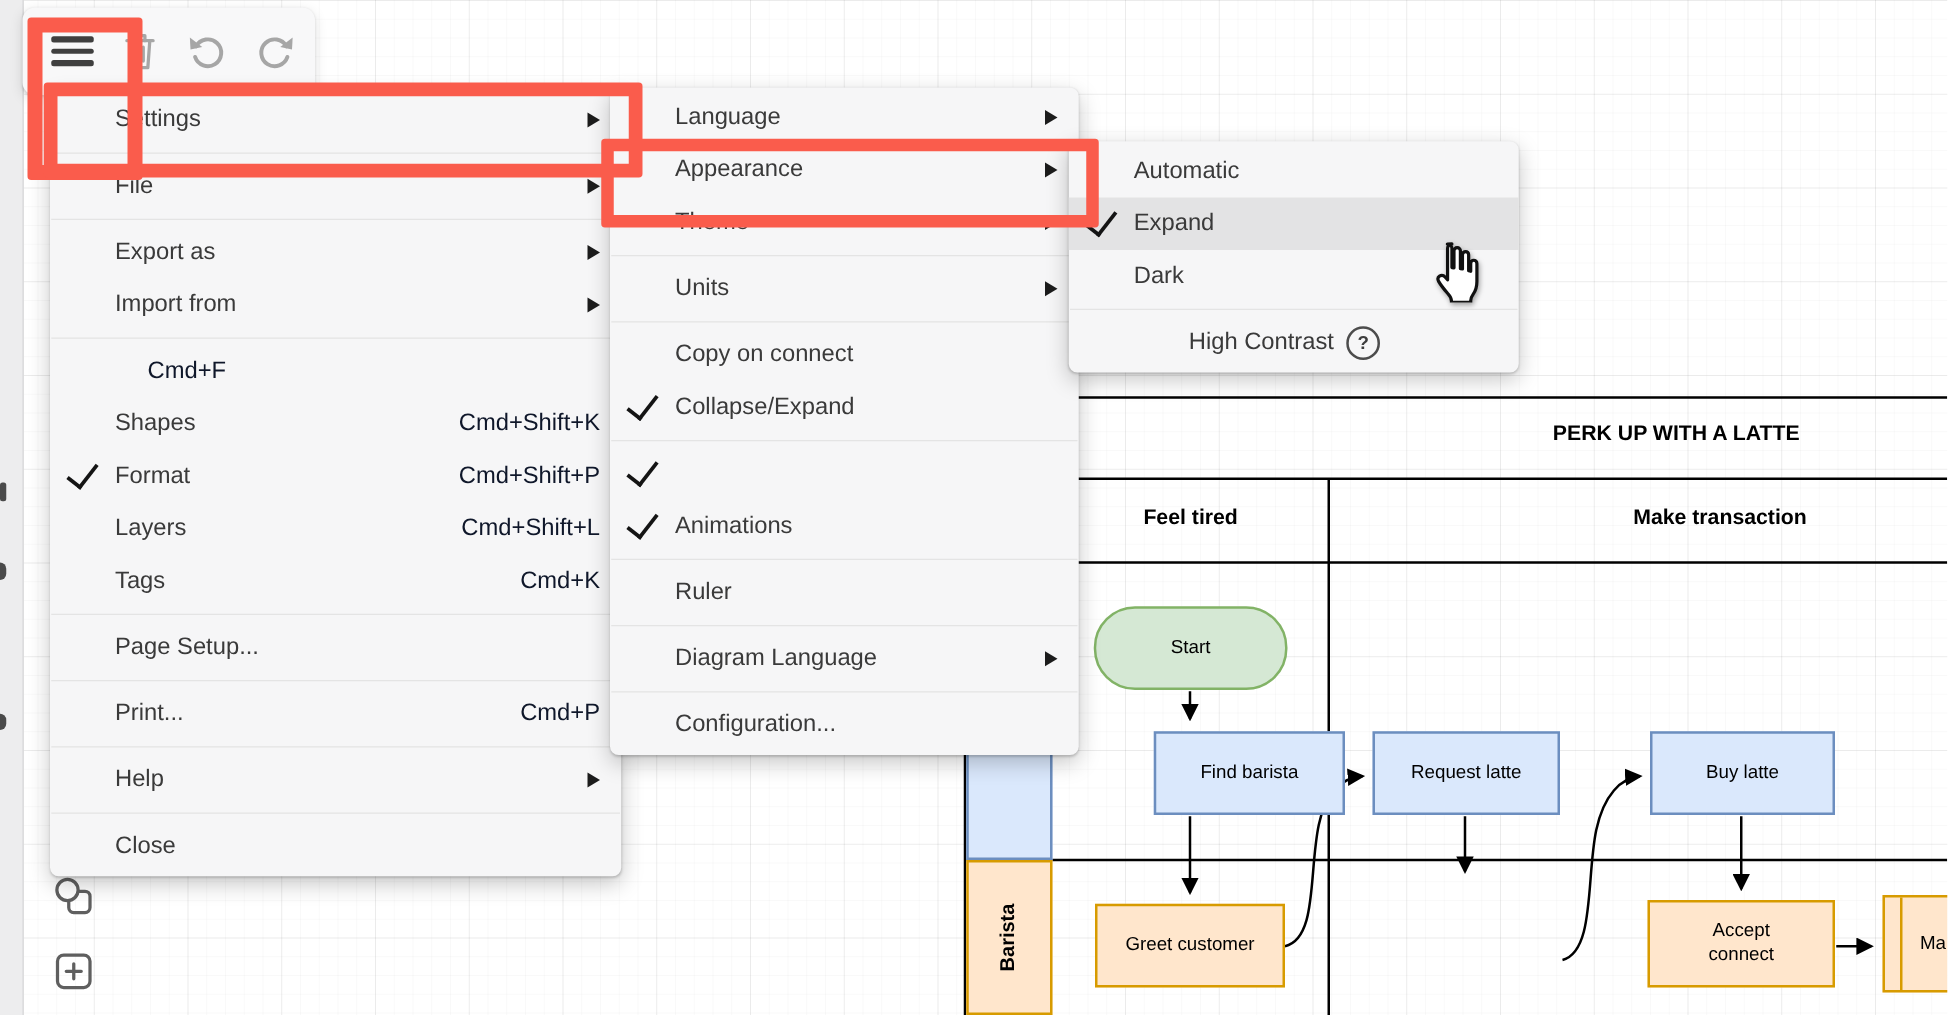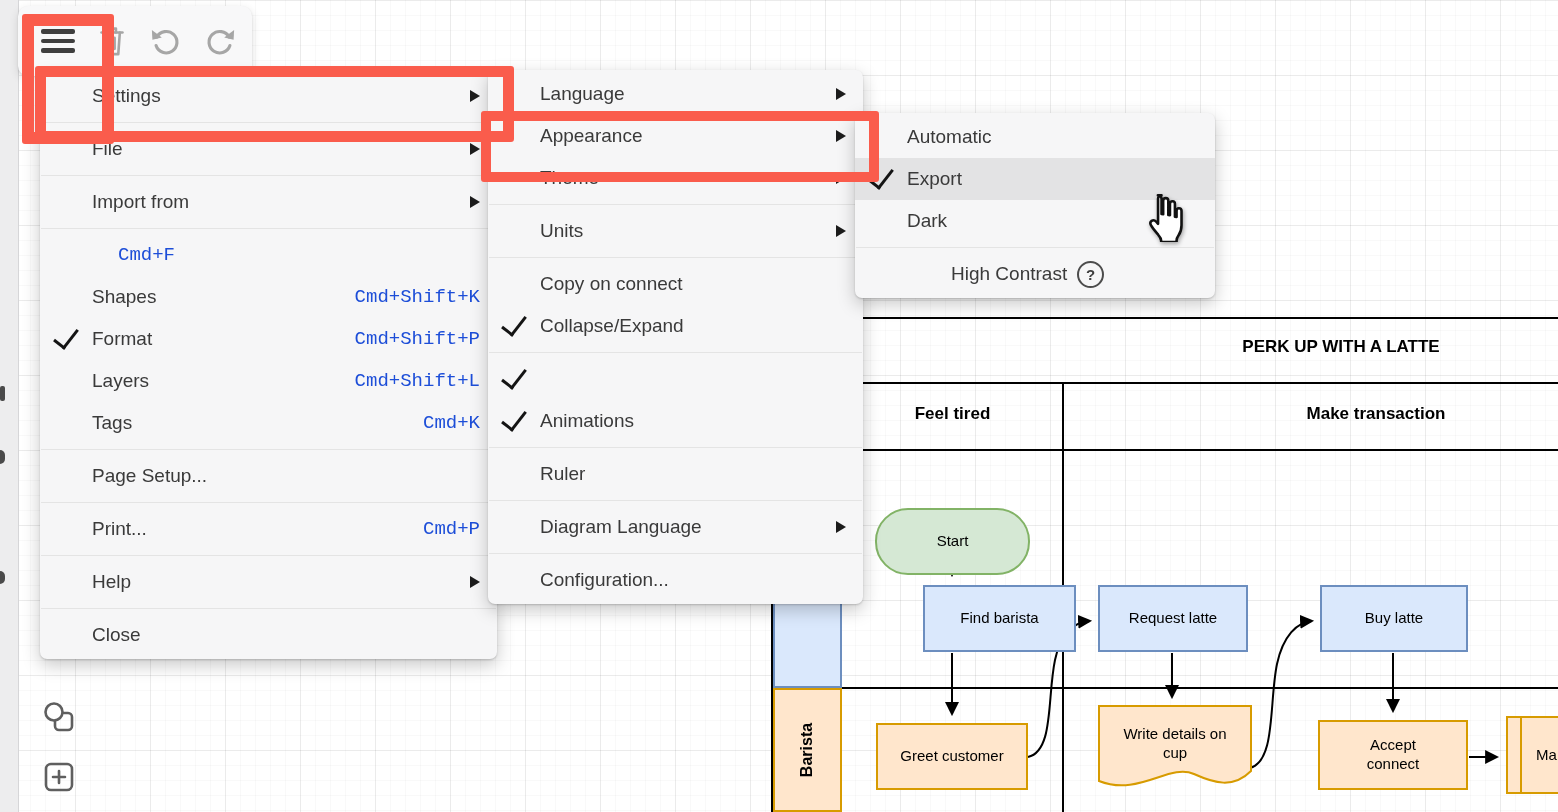--- a/index.html
+++ b/index.html
@@ -27,21 +27,21 @@
 
   
   .menu{position:absolute;background:#f6f6f7;border-radius:7px;padding:3px 0;
     box-shadow:0 1px 2px rgba(0,0,0,.18),0 6px 18px rgba(0,0,0,.22);
     font-size:19px;color:#3a3a3a;}
   .mi{height:42px;display:flex;align-items:center;padding-right:17px;}
   .mi.hover{background:#e3e3e4;}
   .gutter{flex:0 0 52px;display:flex;align-items:center;justify-content:center;}
   .check{width:11px;height:21px;border-right:3.5px solid #141414;border-bottom:3.5px solid #141414;transform:rotate(38deg);margin-top:-6px;}
   .mlabel{flex:1 1 auto;white-space:nowrap;}
-  .acc{color:#1d4ed8;margin-left:26px;white-space:nowrap;font-family:Liberation Mono, monospace;}
+  .acc{color:#0f172a;margin-left:26px;white-space:nowrap;}
   .subarrow{width:0;height:0;border-left:10px solid #1c1c1c;border-top:6px solid transparent;border-bottom:6px solid transparent;margin-left:12px;}
   .sep{height:1px;background:#e4e4e4;margin:5px 1px;}
   .help-badge{width:23px;height:23px;border:2px solid #4c4c4c;border-radius:50%;display:inline-flex;align-items:center;justify-content:center;
     font-size:15px;font-weight:bold;color:#3d3d3d;margin-left:10px;flex:0 0 auto;}
 
   #menu-main{left:40px;top:72px;width:457px;z-index:6;}
   #menu-settings{left:488px;top:70px;width:375px;z-index:7;}
   #menu-appearance{left:855px;top:113px;width:360px;z-index:8;}
 
   
@@ -54,21 +54,21 @@
   .fc-svg{position:absolute;left:760px;top:300px;z-index:1;}
   .band{position:absolute;z-index:2;box-sizing:border-box;}
   .band-blue{left:773px;top:450px;width:69px;height:238px;background:#DAE8FC;border:2px solid #6C8EBF;}
   .band-orange{left:773px;top:688px;width:69px;height:124px;background:#FFE6CC;border:2px solid #D79B00;display:flex;align-items:center;justify-content:center;}
   .lane-label{transform:rotate(-90deg);font-weight:bold;font-size:16px;color:#000;white-space:nowrap;}
   .fc-title{position:absolute;left:1063px;top:337px;width:556px;text-align:center;font-weight:bold;font-size:17px;color:#000;z-index:3;}
   .fc-head{position:absolute;top:404px;text-align:center;font-weight:bold;font-size:17px;color:#000;z-index:3;}
   .node{position:absolute;box-sizing:border-box;display:flex;align-items:center;justify-content:center;
     font-size:15px;color:#000;text-align:center;z-index:3;line-height:1.25;}
   .n-blue{background:#DAE8FC;border:2px solid #6C8EBF;}
-  .n-green{background:#D5E8D4;border:2px solid #82B366;border-radius:33px;margin-top:23px;}
+  .n-green{background:#D5E8D4;border:2px solid #82B366;border-radius:33px;}
   .n-orange{background:#FFE6CC;border:2px solid #D79B00;}
   .node.doc{background:none;border:none;}
   .node.doc svg{position:absolute;left:0;top:0;}
   .node.doc .dlabel{position:relative;z-index:1;padding-bottom:12px;width:120px;}
   .node.subproc{justify-content:flex-start;padding-left:28px;}
   .node.subproc:before{content:"";position:absolute;left:12px;top:0;bottom:0;width:2px;background:#D79B00;}
 
   
   .side-icon{position:absolute;z-index:5;}
 
@@ -121,26 +121,20 @@
   </div>
   <div class="node n-blue" style="left:1098px;top:585px;width:150px;height:67px;">
     <span>Request latte</span>
   </div>
   <div class="node n-blue" style="left:1320px;top:585px;width:148px;height:67px;">
     <span>Buy latte</span>
   </div>
   <div class="node n-orange" style="left:876px;top:723px;width:152px;height:67px;">
     <span>Greet customer</span>
   </div>
-  <div class="node doc" style="left:1098px;top:705px;width:154px;height:89px;">
-    <svg width="154" height="89" viewBox="0 0 154 89">
-      <path d="M1,1 H153 V66 C135,84 116,78 96,69 C71,58 41,92 1,76 Z" fill="#FFE6CC" stroke="#D79B00" stroke-width="2"></path>
-    </svg>
-    <span class="dlabel">Write details on cup</span>
-  </div>
   <div class="node n-orange" style="left:1318px;top:720px;width:150px;height:70px;">
     <span style="width:90px;">Accept connect</span>
   </div>
   <div class="node n-orange subproc" style="left:1506px;top:716px;width:100px;height:78px;">
     <span>Ma</span>
   </div>
 
   <div class="left-strip"></div>
   <div class="frag" style="left:0;top:386px;width:5px;height:15px;"></div>
   <div class="frag" style="left:0;top:450px;width:5px;height:14px;border-radius:0 7px 7px 0;"></div>
@@ -195,20 +189,25 @@
     </div>
     <div class="sep"></div>
     <div class="mi">
       <span class="gutter"></span>
         <span class="mlabel">File</span>
         <span class="subarrow"></span>
     </div>
     <div class="sep"></div>
     <div class="mi">
       <span class="gutter"></span>
+        <span class="mlabel">Export as</span>
+        <span class="subarrow"></span>
+    </div>
+    <div class="mi">
+      <span class="gutter"></span>
         <span class="mlabel">Import from</span>
         <span class="subarrow"></span>
     </div>
     <div class="sep"></div>
     <div class="mi">
       <span class="gutter"></span>
         <span class="acc">Cmd+F</span>
     </div>
     <div class="mi">
       <span class="gutter"></span>
@@ -321,21 +320,21 @@
 
   <div class="menu" id="menu-appearance">
     <div class="mi">
       <span class="gutter"></span>
         <span class="mlabel">Automatic</span>
     </div>
     <div class="mi hover">
       <span class="gutter">
           <span class="check"></span>
         </span>
-        <span class="mlabel">Export</span>
+        <span class="mlabel">Expand</span>
     </div>
     <div class="mi">
       <span class="gutter"></span>
         <span class="mlabel">Dark</span>
     </div>
     <div class="sep"></div>
     <div class="mi">
       <span class="gutter"></span>
         <span class="mlabel" style="flex:0 0 auto;margin-left:44px;">High Contrast</span>
       <span class="help-badge">?</span>

